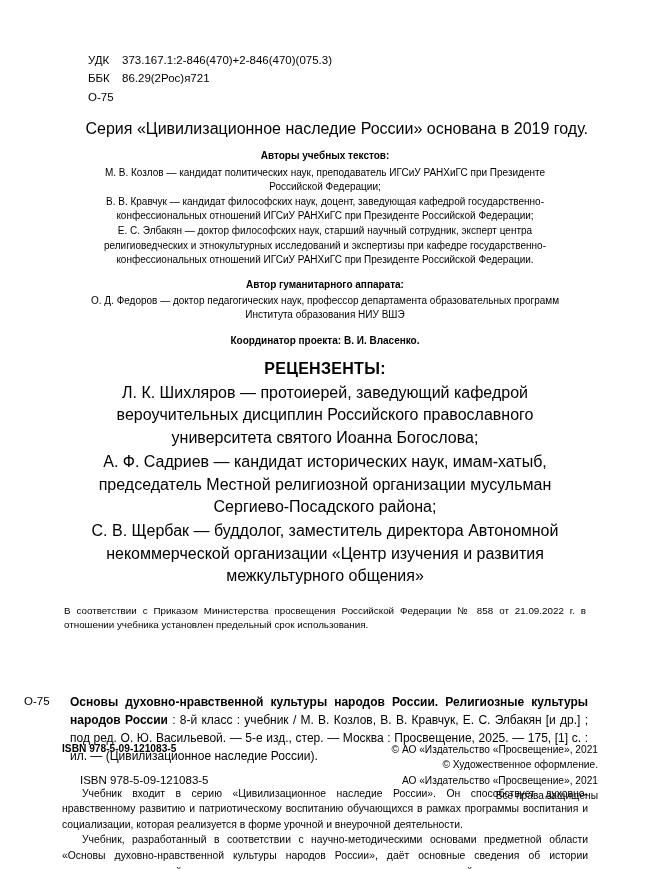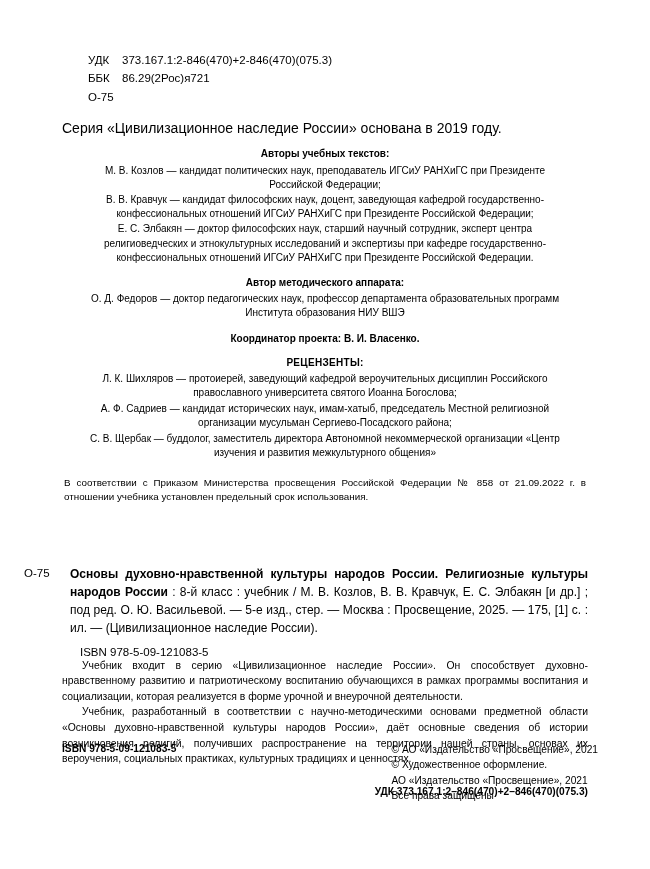--- a/index.html
+++ b/index.html
@@ -38,42 +38,42 @@
     width: 34px;
     flex: 0 0 34px;
   }
   .codes .val { }
   .codes .o75 {
     margin-top: 1px;
   }
 
   
   .series-note {
-    text-align: left;
-    font-size: 14px;
+    text-align: right;
+    font-size: 16px;
     margin-top: 14px;
   }
   .blk {
     margin-top: 11px;
     font-size: 10px;
     line-height: 1.42;
     text-align: center;
   }
   .blk .head {
     font-weight: bold;
     margin-bottom: 2px;
   }
   .blk p {
     margin: 0 0 1px 0;
     padding: 0 18px;
   }
 
   .reviewers {
     margin-top: 10px;
-    font-size: 10px;
+    font-size: 16px;
     line-height: 1.4;
     text-align: center;
   }
   .reviewers .head {
     font-weight: bold;
     letter-spacing: 0.3px;
     margin-bottom: 2px;
   }
   .reviewers p {
     margin: 0 0 2px 0;
@@ -140,21 +140,21 @@
     justify-content: space-between;
     align-items: flex-start;
     font-size: 10.2px;
   }
   .footer .isbn {
     font-weight: bold;
     padding-top: 1px;
     white-space: nowrap;
   }
   .footer .rights {
-    text-align: left;
+    text-align: right;
     line-height: 1.5;
   }
   .footer .rights div { white-space: nowrap; }
 </style>
 </head>
 <body>
 
 <div class="page">
 
   <div class="codes">
@@ -174,21 +174,21 @@
   <div class="series-note">Серия «Цивилизационное наследие России» основана в 2019 году.</div>
 
   <div class="blk">
     <div class="head">Авторы учебных текстов:</div>
     <p>М. В. Козлов — кандидат политических наук, преподаватель ИГСиУ РАНХиГС при Президенте Российской Федерации;</p>
     <p>В. В. Кравчук — кандидат философских наук, доцент, заведующая кафедрой государственно-конфессиональных отношений ИГСиУ РАНХиГС при Президенте Российской Федерации;</p>
     <p>Е. С. Элбакян — доктор философских наук, старший научный сотрудник, эксперт центра религиоведческих и этнокультурных исследований и экспертизы при кафедре государственно-конфессиональных отношений ИГСиУ РАНХиГС при Президенте Российской Федерации.</p>
   </div>
 
   <div class="blk">
-    <div class="head">Автор методического аппарата:</div>
+    <div class="head">Автор гуманитарного аппарата:</div>
     <p>О. Д. Федоров — доктор педагогических наук, профессор департамента образовательных программ Института образования НИУ ВШЭ</p>
   </div>
 
   <div class="blk">
     <div class="head">Координатор проекта: В. И. Власенко.</div>
   </div>
 
   <div class="reviewers">
     <div class="head">РЕЦЕНЗЕНТЫ:</div>
     <p>Л. К. Шихляров — протоиерей, заведующий кафедрой вероучительных дисциплин Российского православного университета святого Иоанна Богослова;</p>

